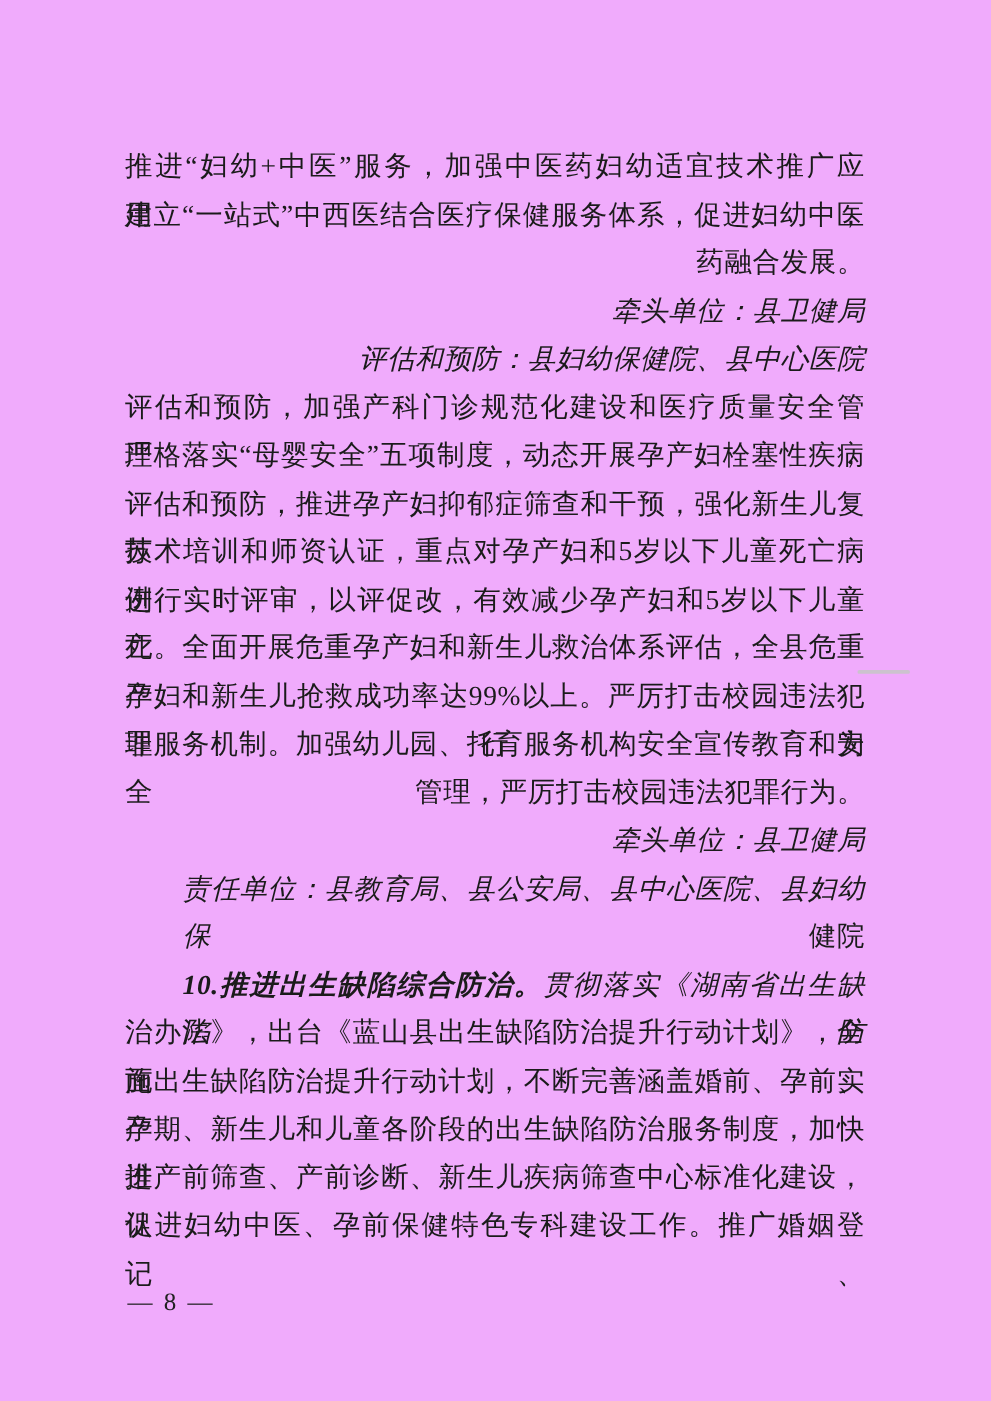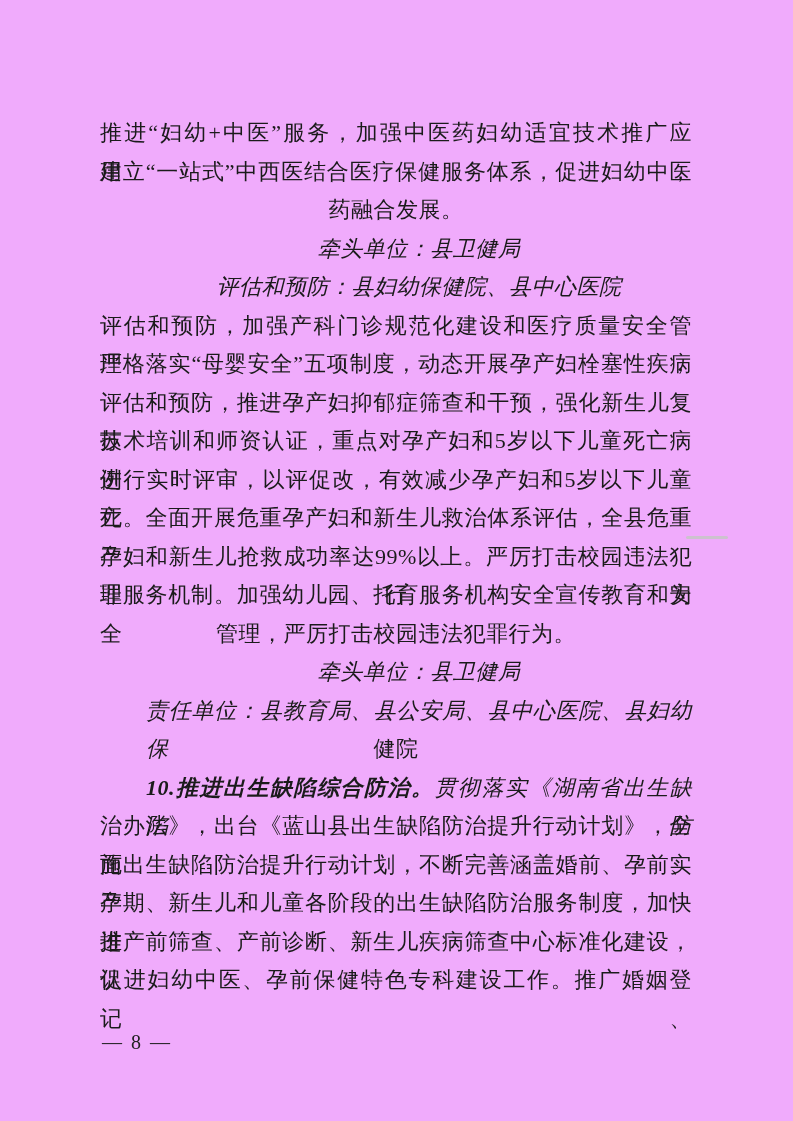--- a/index.html
+++ b/index.html
@@ -17,21 +17,21 @@
     position: absolute;
     left: 100px;
     top: 114px;
     width: 592px;
   }
   .line {
     font-size: 22px;
     line-height: 38.5px;
     height: 38.5px;
     letter-spacing: 0.5px;
-    text-align: center;
+    text-align: right;
     white-space: nowrap;
     overflow: visible;
   }
   .line.fill {
     white-space: normal;
     text-align: justify;
     text-align-last: justify;
   }
   .line.indent { padding-left: 46px; font-style: italic; }
   .bold { font-weight: 700; }

